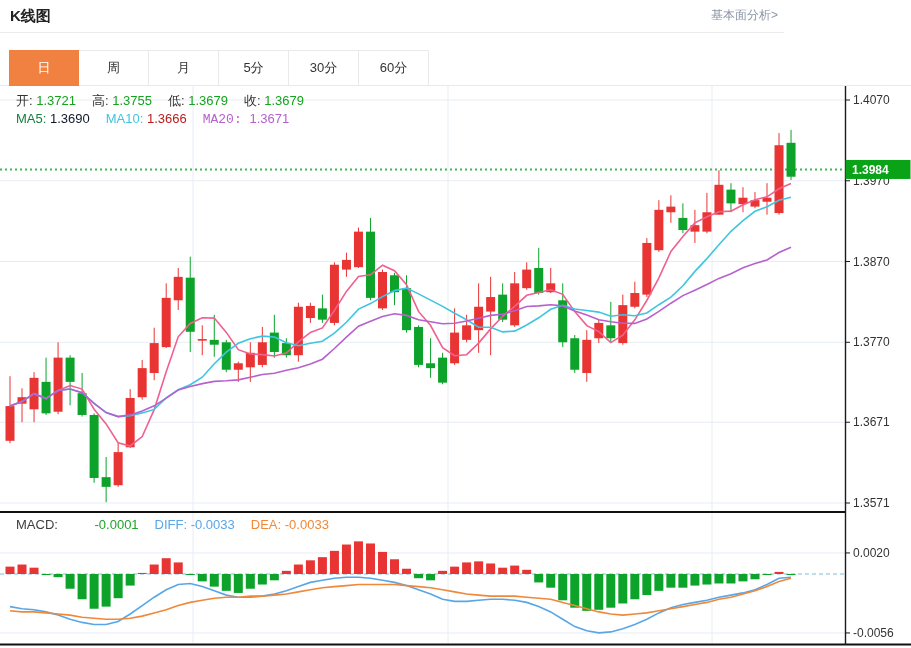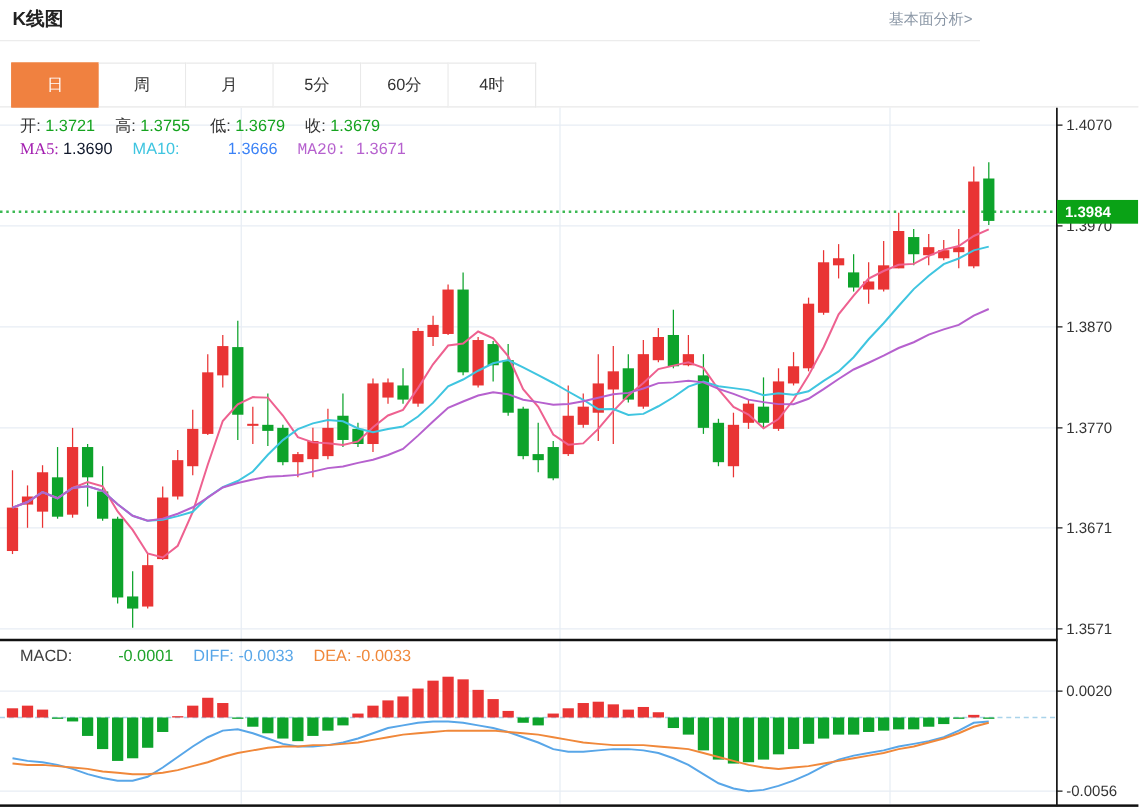--- a/index.html
+++ b/index.html
@@ -270,33 +270,33 @@
     <div class="title">K线图</div>
     <a class="link">基本面分析&gt;</a>
   </div>
 
   <div class="tabs-underline"></div>
   <div class="tabs" id="tabs">
       <div class="tab active">日</div>
       <div class="tab">周</div>
       <div class="tab">月</div>
       <div class="tab">5分</div>
+      <div class="tab">30分</div>
       <div class="tab">60分</div>
-      <div class="tab">4时</div>
     </div>
 
   <div class="legend" id="ohlc-legend">
       <span class="item"><span class="lab">开: </span><span style="color: rgb(21, 163, 31);">1.3721</span></span>
       <span class="item"><span class="lab">高: </span><span style="color: rgb(21, 163, 31);">1.3755</span></span>
       <span class="item"><span class="lab">低: </span><span style="color: rgb(21, 163, 31);">1.3679</span></span>
       <span class="item"><span class="lab">收: </span><span style="color: rgb(21, 163, 31);">1.3679</span></span>
     </div>
   <div class="legend" id="ma-legend">
-      <span class="item"><span class="lab" style="color: #a21caf; font-family: Liberation Serif, serif;">MA5: </span><span style="color: #0f172a;">1.3690</span></span>
-      <span class="item"><span class="lab" style="color: rgb(63, 197, 224);">MA10: </span><span style="color: #3b82f6; margin-left: 35px;">1.3666</span></span>
+      <span class="item"><span class="lab" style="color: #15803d;">MA5: </span><span style="color: #0f172a;">1.3690</span></span>
+      <span class="item"><span class="lab" style="color: rgb(63, 197, 224);">MA10: </span><span style="color: #b91c1c;">1.3666</span></span>
       <span class="item"><span class="lab" style="color: rgb(182, 97, 206); font-family: Liberation Mono, monospace;">MA20: </span><span style="color: rgb(182, 97, 206);">1.3671</span></span>
     </div>
   <div class="legend" id="macd-legend">
       <span class="item"><span class="lab" style="color: #404040;">MACD: </span><span style="color: rgb(31, 163, 42); margin-left: 33px;">-0.0001</span></span>
       <span class="item"><span class="lab" style="color: rgb(88, 166, 232);">DIFF: </span><span style="color: rgb(88, 166, 232);">-0.0033</span></span>
       <span class="item"><span class="lab" style="color: rgb(240, 136, 58);">DEA: </span><span style="color: rgb(240, 136, 58);">-0.0033</span></span>
     </div>
 </div>
 
 </body></html>

